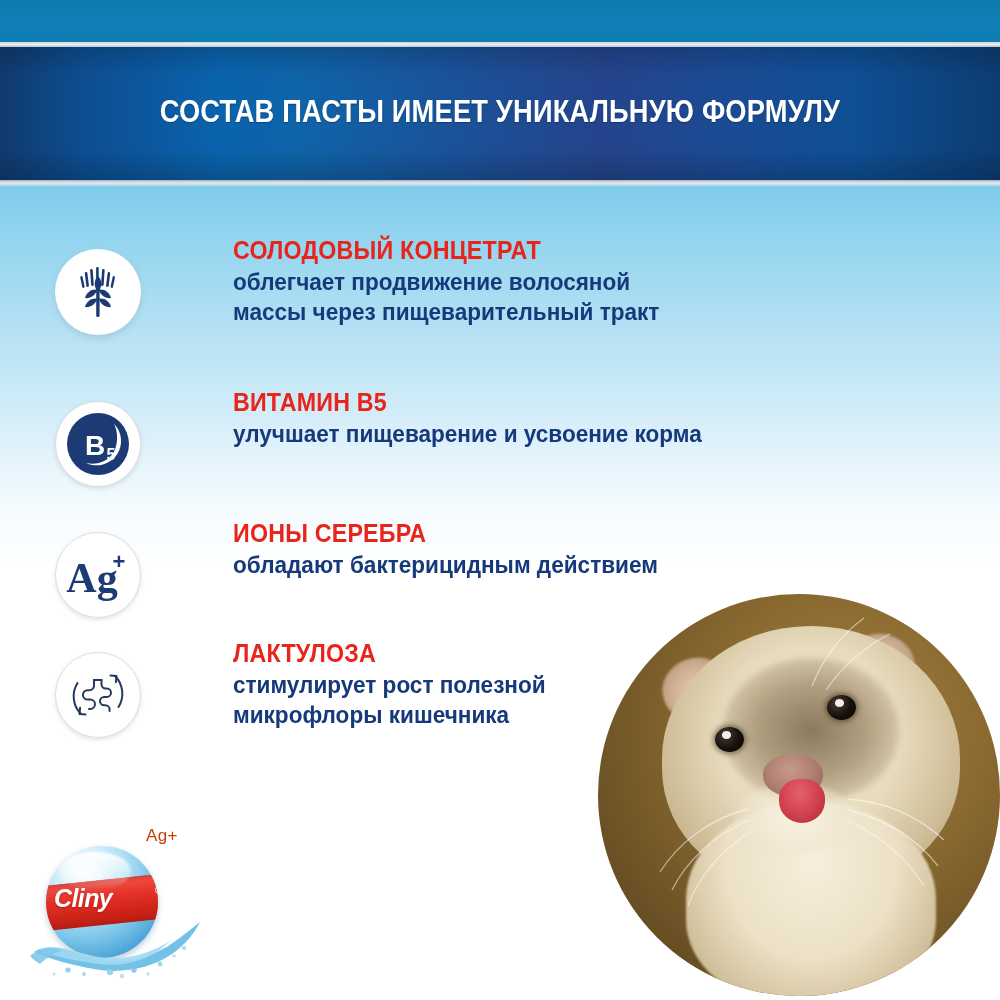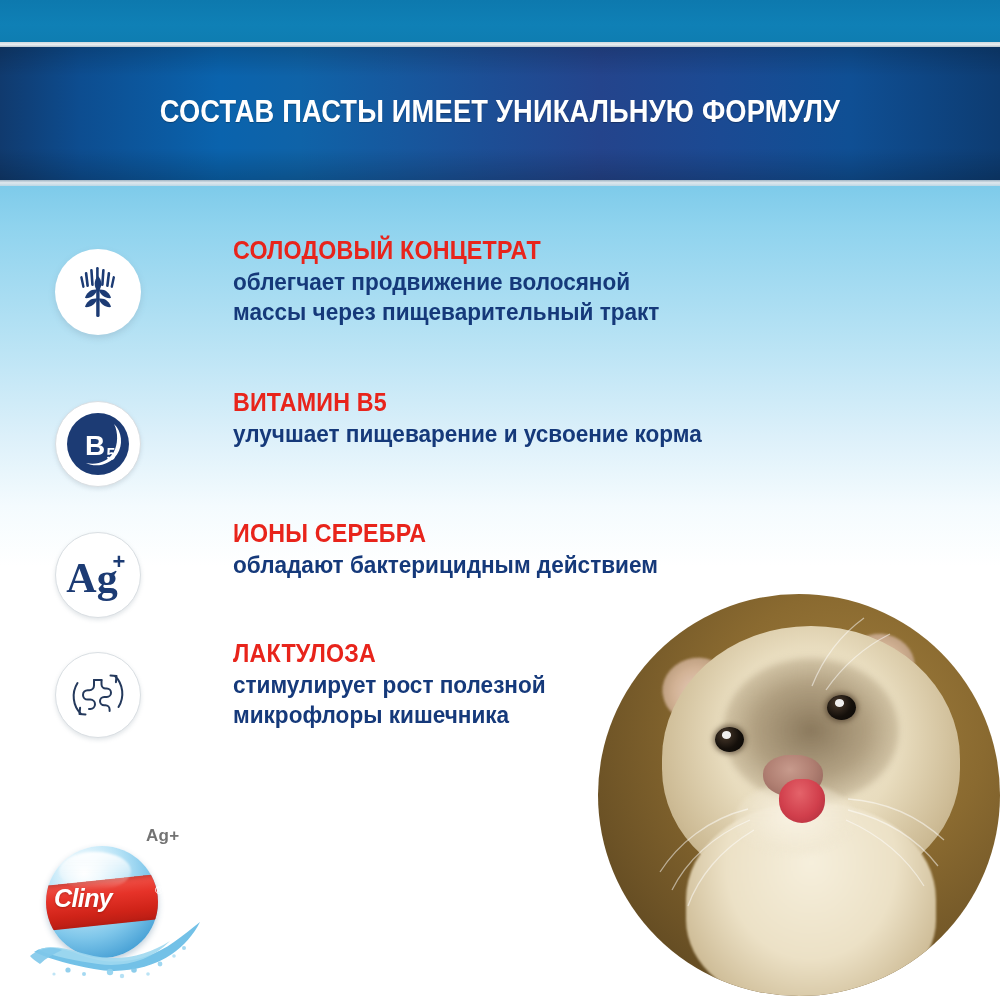--- a/index.html
+++ b/index.html
@@ -280,23 +280,23 @@
     position: absolute;
     left: 24px;
     top: 824px;
     width: 200px;
     height: 160px;
   }
   .logo-agplus {
     position: absolute;
     left: 122px;
     top: 2px;
-    color: #737373;
+    color: #c2410c;
     font-size: 17px;
-    font-weight: bold;
+    font-weight: normal;
     letter-spacing: 0.3px;
   }
   .logo-sphere {
     position: absolute;
     left: 22px;
     top: 22px;
     width: 112px;
     height: 112px;
     border-radius: 50%;
     background:

